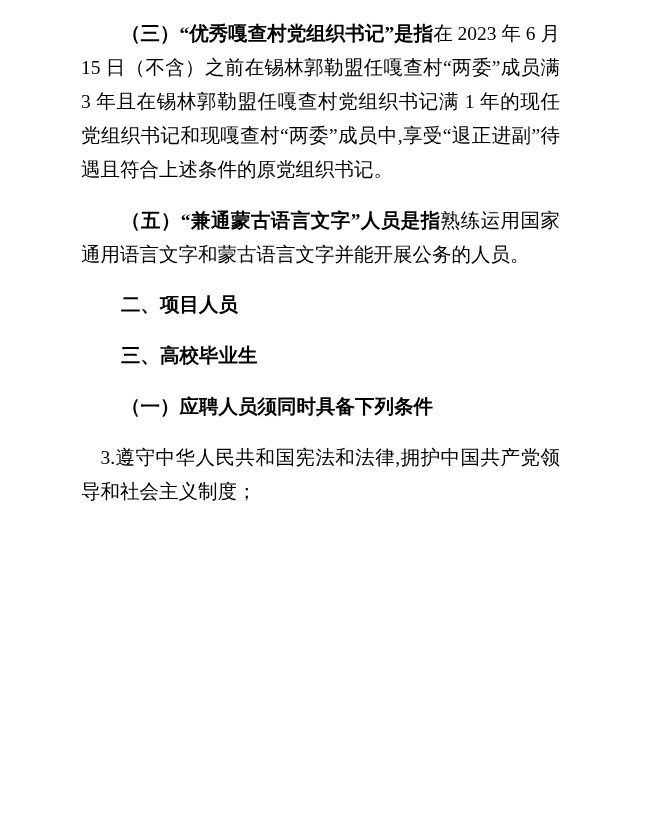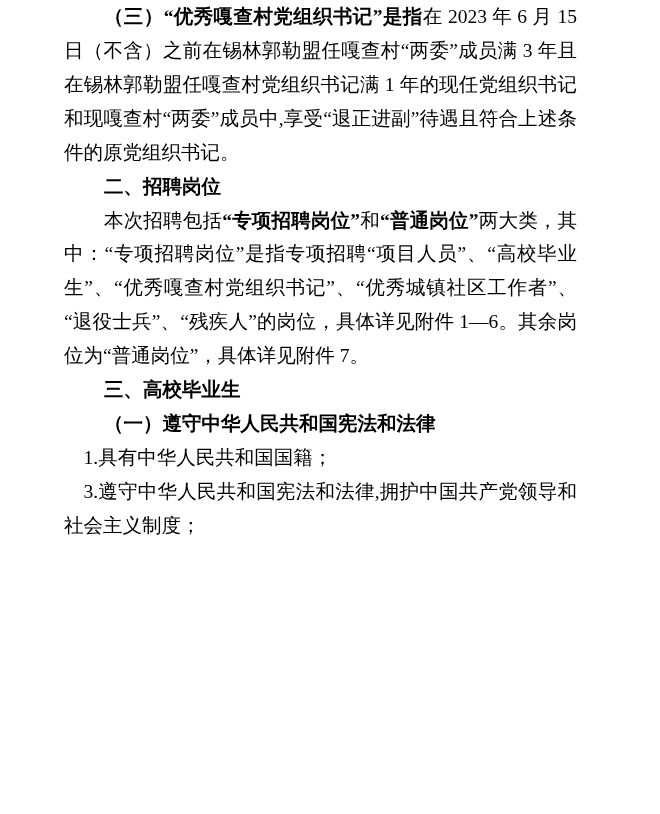--- a/index.html
+++ b/index.html
@@ -10,21 +10,21 @@
   .page {
     position: relative;
     width: 660px;
     height: 814px;
     background: #ffffff;
     box-sizing: border-box;
     padding: 0 83px 0 64px;
     overflow: hidden;
   }
   .page p {
-    margin: 0;
+    margin: 17px;
     padding: 0;
     font-family: "Liberation Serif", "DejaVu Serif", serif;
     font-size: 19.5px;
     line-height: 33.92px;
     color: #000000;
     text-align: justify;
     text-justify: inter-character;
     text-indent: 2.05em;
   }
   .page p.num {
@@ -42,26 +42,25 @@
   }
 </style>
 </head>
 <body>
 
 <div class="page">
 
   <p><span class="b">（三）“优秀嘎查村党组织书记”是指</span><span>在 2023 年 6 月 15 日（不含）之前在锡林郭勒盟任嘎查村“两委”成员满 3 年且在锡林郭勒盟任嘎查村党组织书记满 1 年的现任党组织书记和现嘎查村“两委”成员中,享受“退正进副”待遇且符合上述条件的原党组织书记。</span></p>
 
 
+  <p><span class="b">（五）“兼通蒙古语言文字”人员是指</span><span>熟练运用国家通用语言文字和蒙古语言文字并能开展公务的人员。</span></p>
 
-  <p class="hei"><span>二、招聘岗位</span></p>
+  <p class="hei"><span>二、项目人员</span></p>
 
-  <p><span>本次招聘包括</span><span class="b">“专项招聘岗位”</span><span>和</span><span class="b">“普通岗位”</span><span>两大类，其中：“专项招聘岗位”是指专项招聘“项目人员”、“高校毕业生”、“优秀嘎查村党组织书记”、“优秀城镇社区工作者”、“退役士兵”、“残疾人”的岗位，具体详见附件 1—6。其余岗位为“普通岗位”，具体详见附件 7。</span></p>
 
   <p class="hei"><span>三、高校毕业生</span></p>
 
-  <p class="kai"><span>（一）遵守中华人民共和国宪法和法律</span></p>
+  <p class="kai"><span>（一）应聘人员须同时具备下列条件</span></p>
 
-  <p class="num"><span>1.具有中华人民共和国国籍；</span></p>
 
   <p class="num"><span>3.遵守中华人民共和国宪法和法律,拥护中国共产党领导和社会主义制度；</span></p>
 
 </div>
 
 </body></html>

